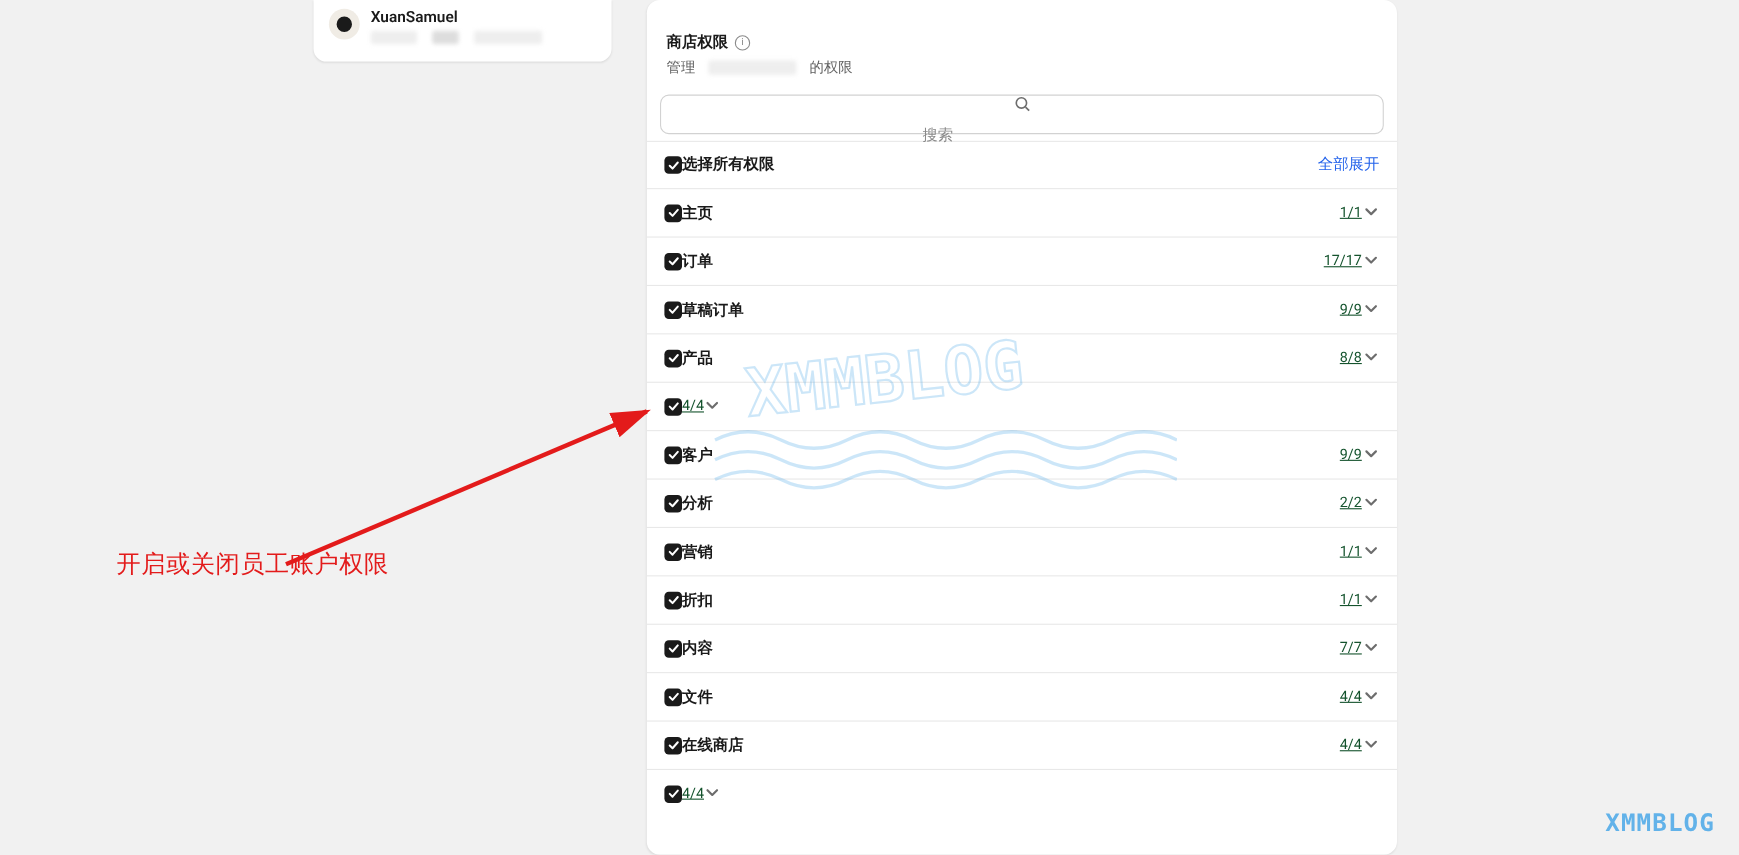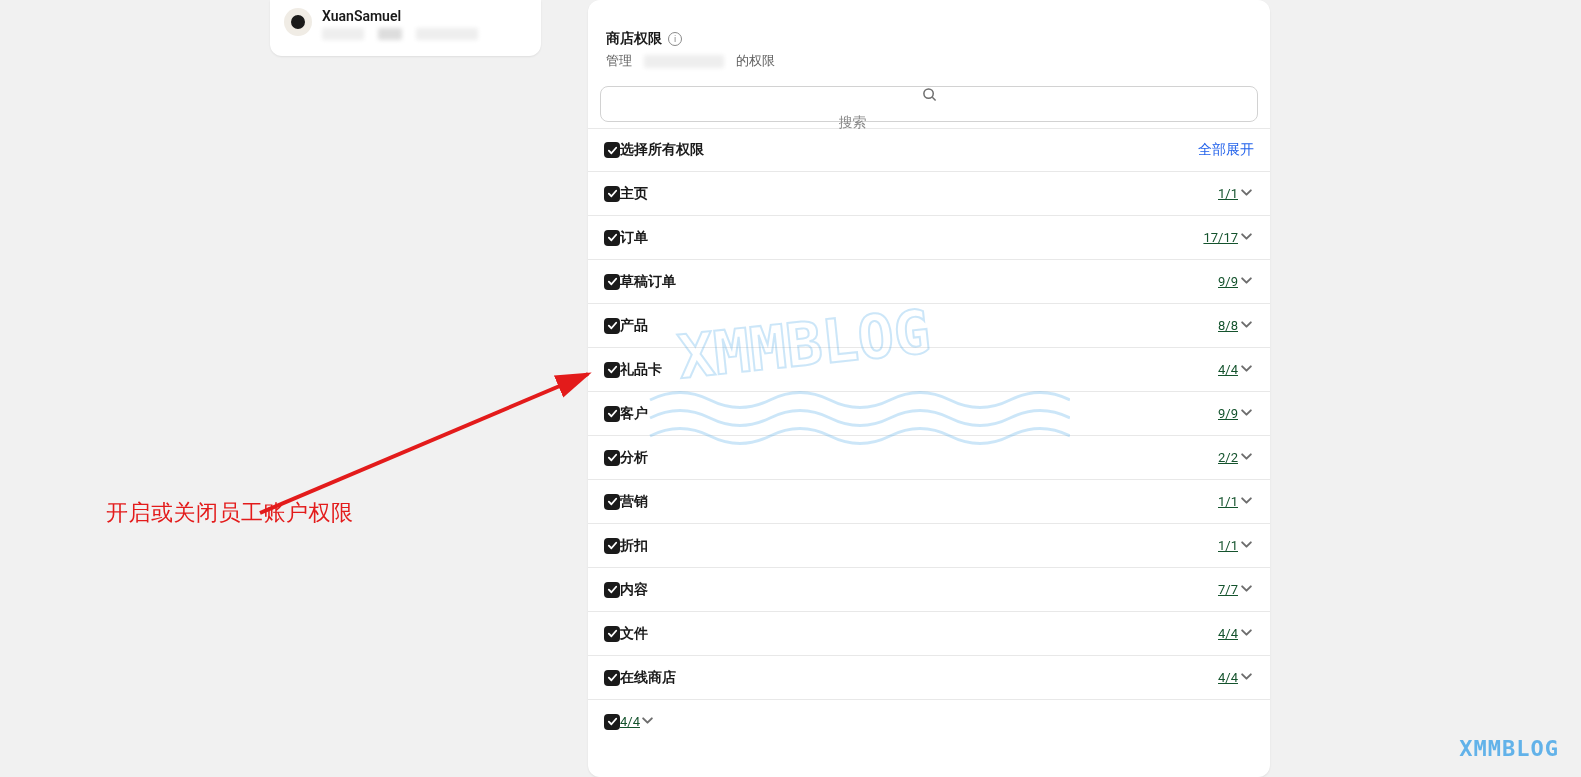--- a/index.html
+++ b/index.html
@@ -7,21 +7,21 @@
     font-family: -apple-system, BlinkMacSystemFont, "Segoe UI", Roboto, Helvetica, Arial, sans-serif;
     background: #f1f1f1;
     width: 1581px;
     height: 777px;
     overflow: hidden;
     position: relative;
   }
   .user-card {
     position: absolute;
     top: 0;
-    left: 270px;
+    left: 285px;
     width: 271px;
     height: 56px;
     background: #fff;
     border-radius: 0 0 12px 12px;
     box-shadow: 0 1px 2px rgba(0,0,0,0.08);
     display: flex;
     align-items: flex-start;
     padding: 8px 14px 8px 14px;
   }
   .avatar {
@@ -241,21 +241,20 @@
         <span class="chev"><svg viewBox="0 0 12 12">
             <path d="M2 4 L6 8 L10 4" stroke="#6d6d6d" stroke-width="1.8" fill="none" stroke-linecap="round" stroke-linejoin="round"></path>
           </svg></span>
       </div>
       <div class="row">
         <span class="cb">
           <svg viewBox="0 0 12 12">
             <path d="M2 6.2 L4.8 9 L10 3" stroke="#fff" stroke-width="2" fill="none" stroke-linecap="round" stroke-linejoin="round"></path>
           </svg>
         </span>
-        <span class="row-label">礼品卡</span>
         <span class="row-count">4/4</span>
         <span class="chev"><svg viewBox="0 0 12 12">
             <path d="M2 4 L6 8 L10 4" stroke="#6d6d6d" stroke-width="1.8" fill="none" stroke-linecap="round" stroke-linejoin="round"></path>
           </svg></span>
       </div>
       <div class="row">
         <span class="cb">
           <svg viewBox="0 0 12 12">
             <path d="M2 6.2 L4.8 9 L10 3" stroke="#fff" stroke-width="2" fill="none" stroke-linecap="round" stroke-linejoin="round"></path>
           </svg>

